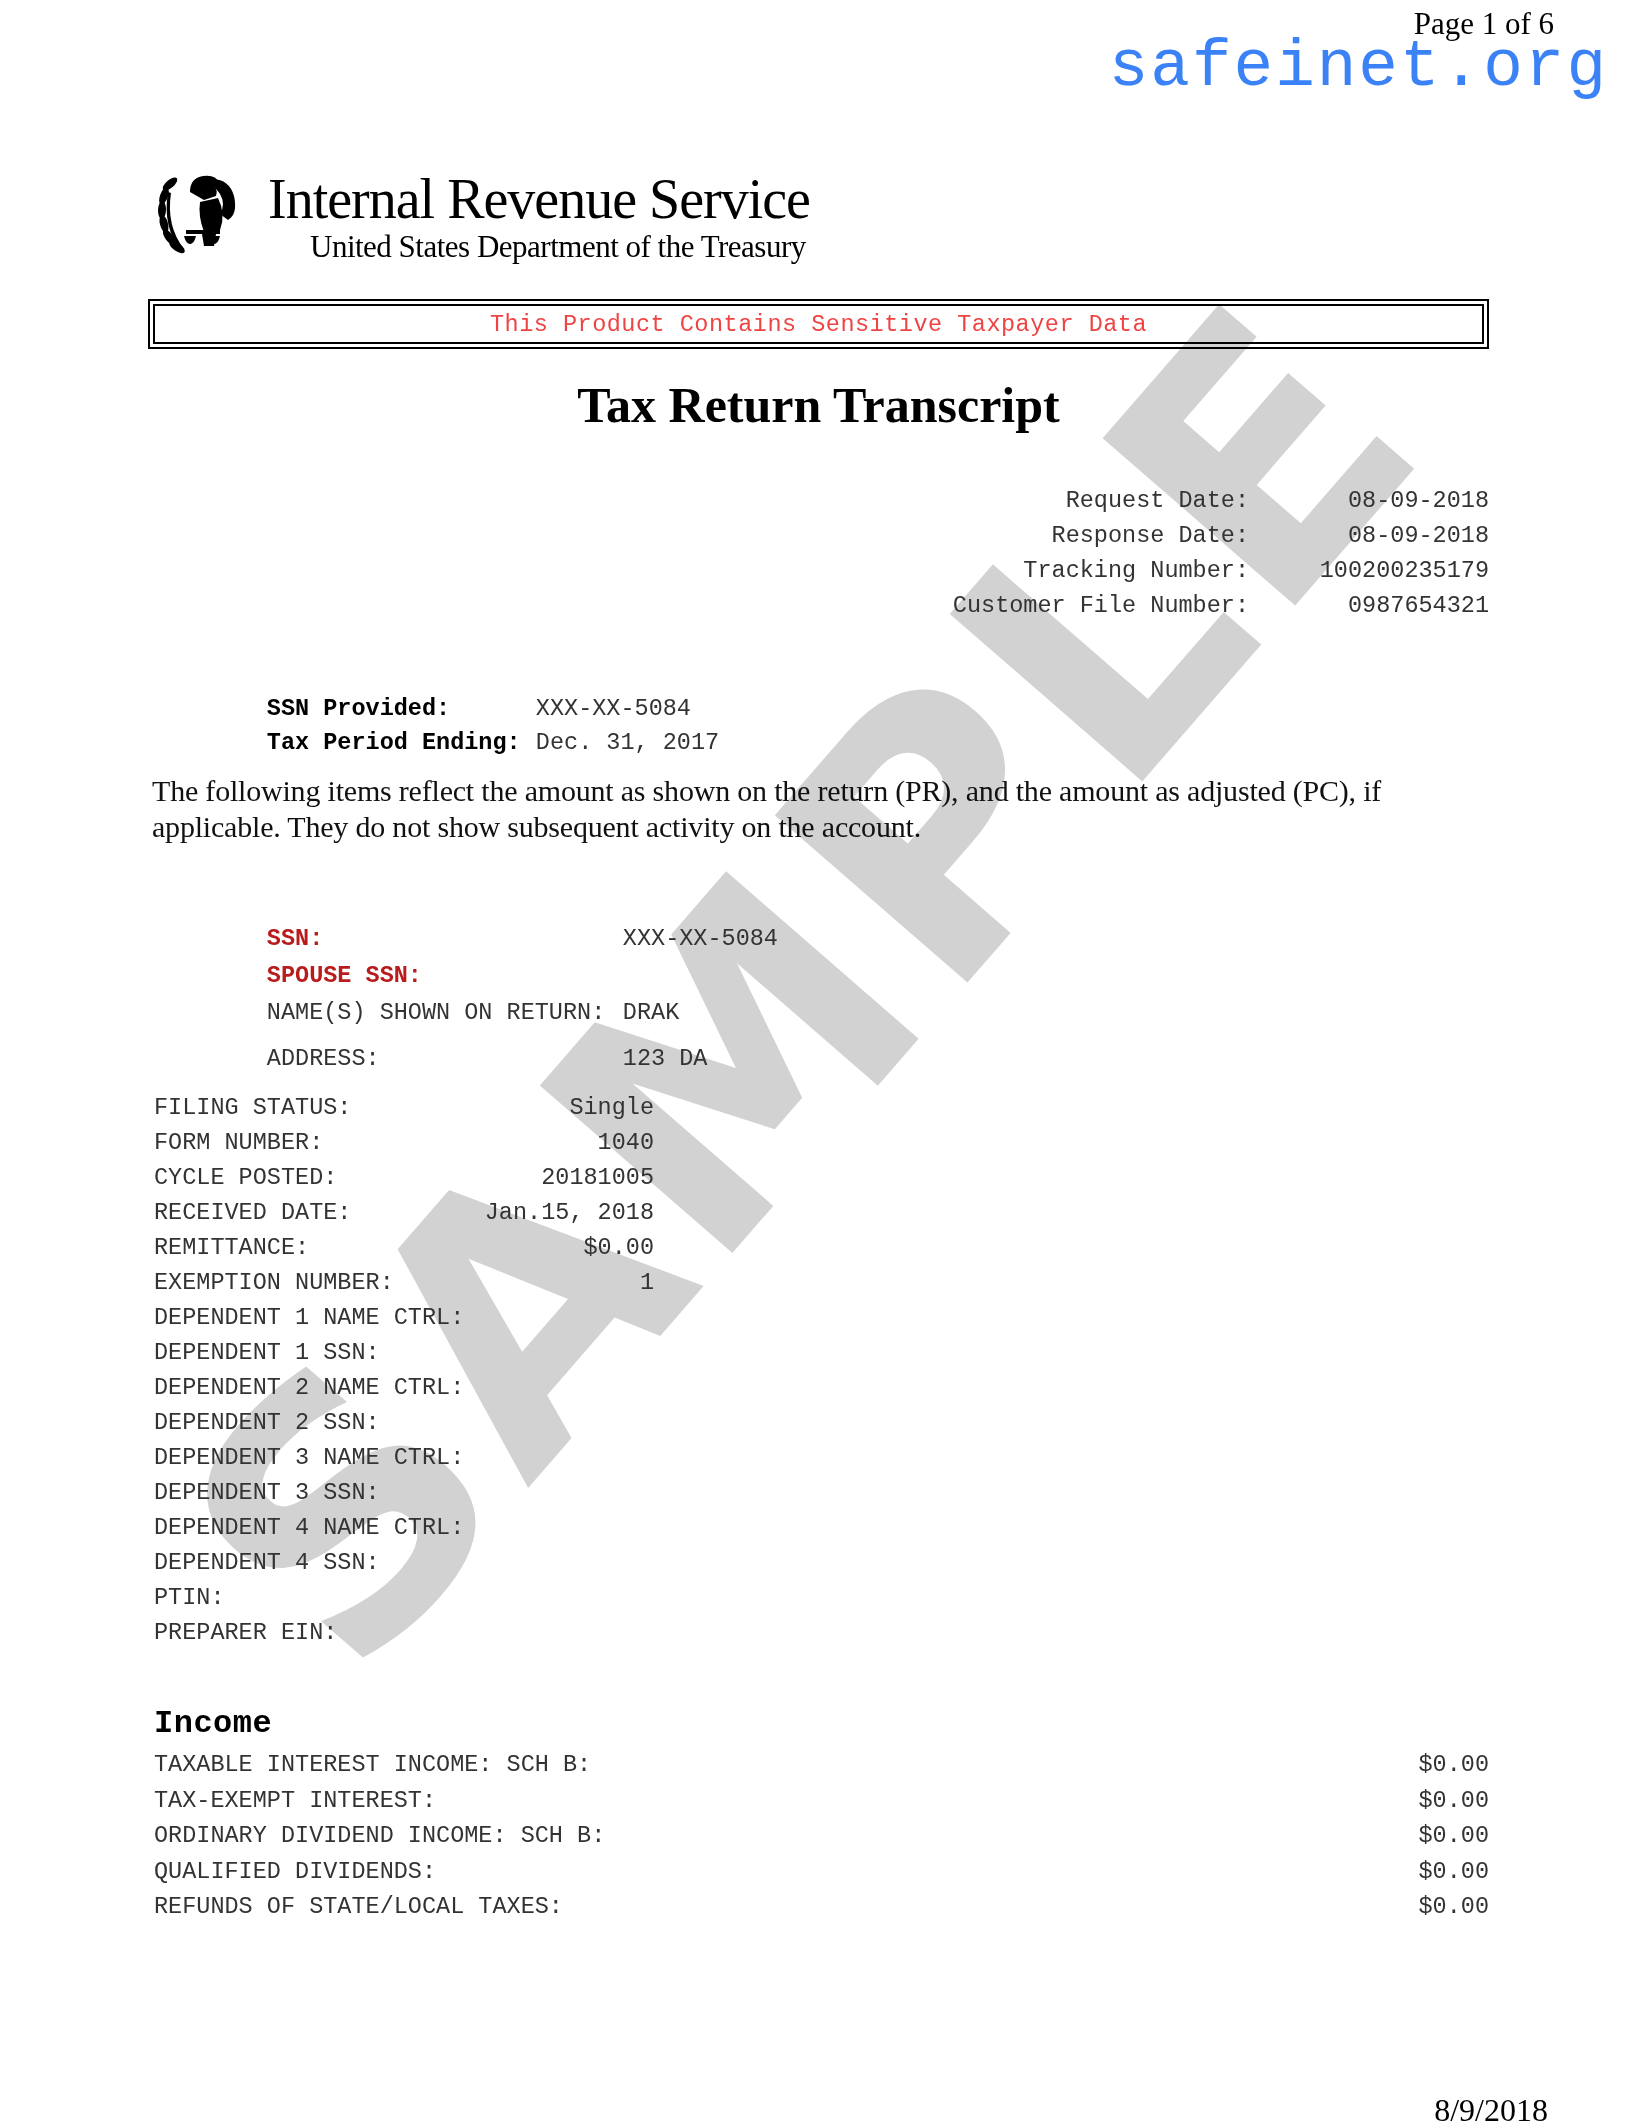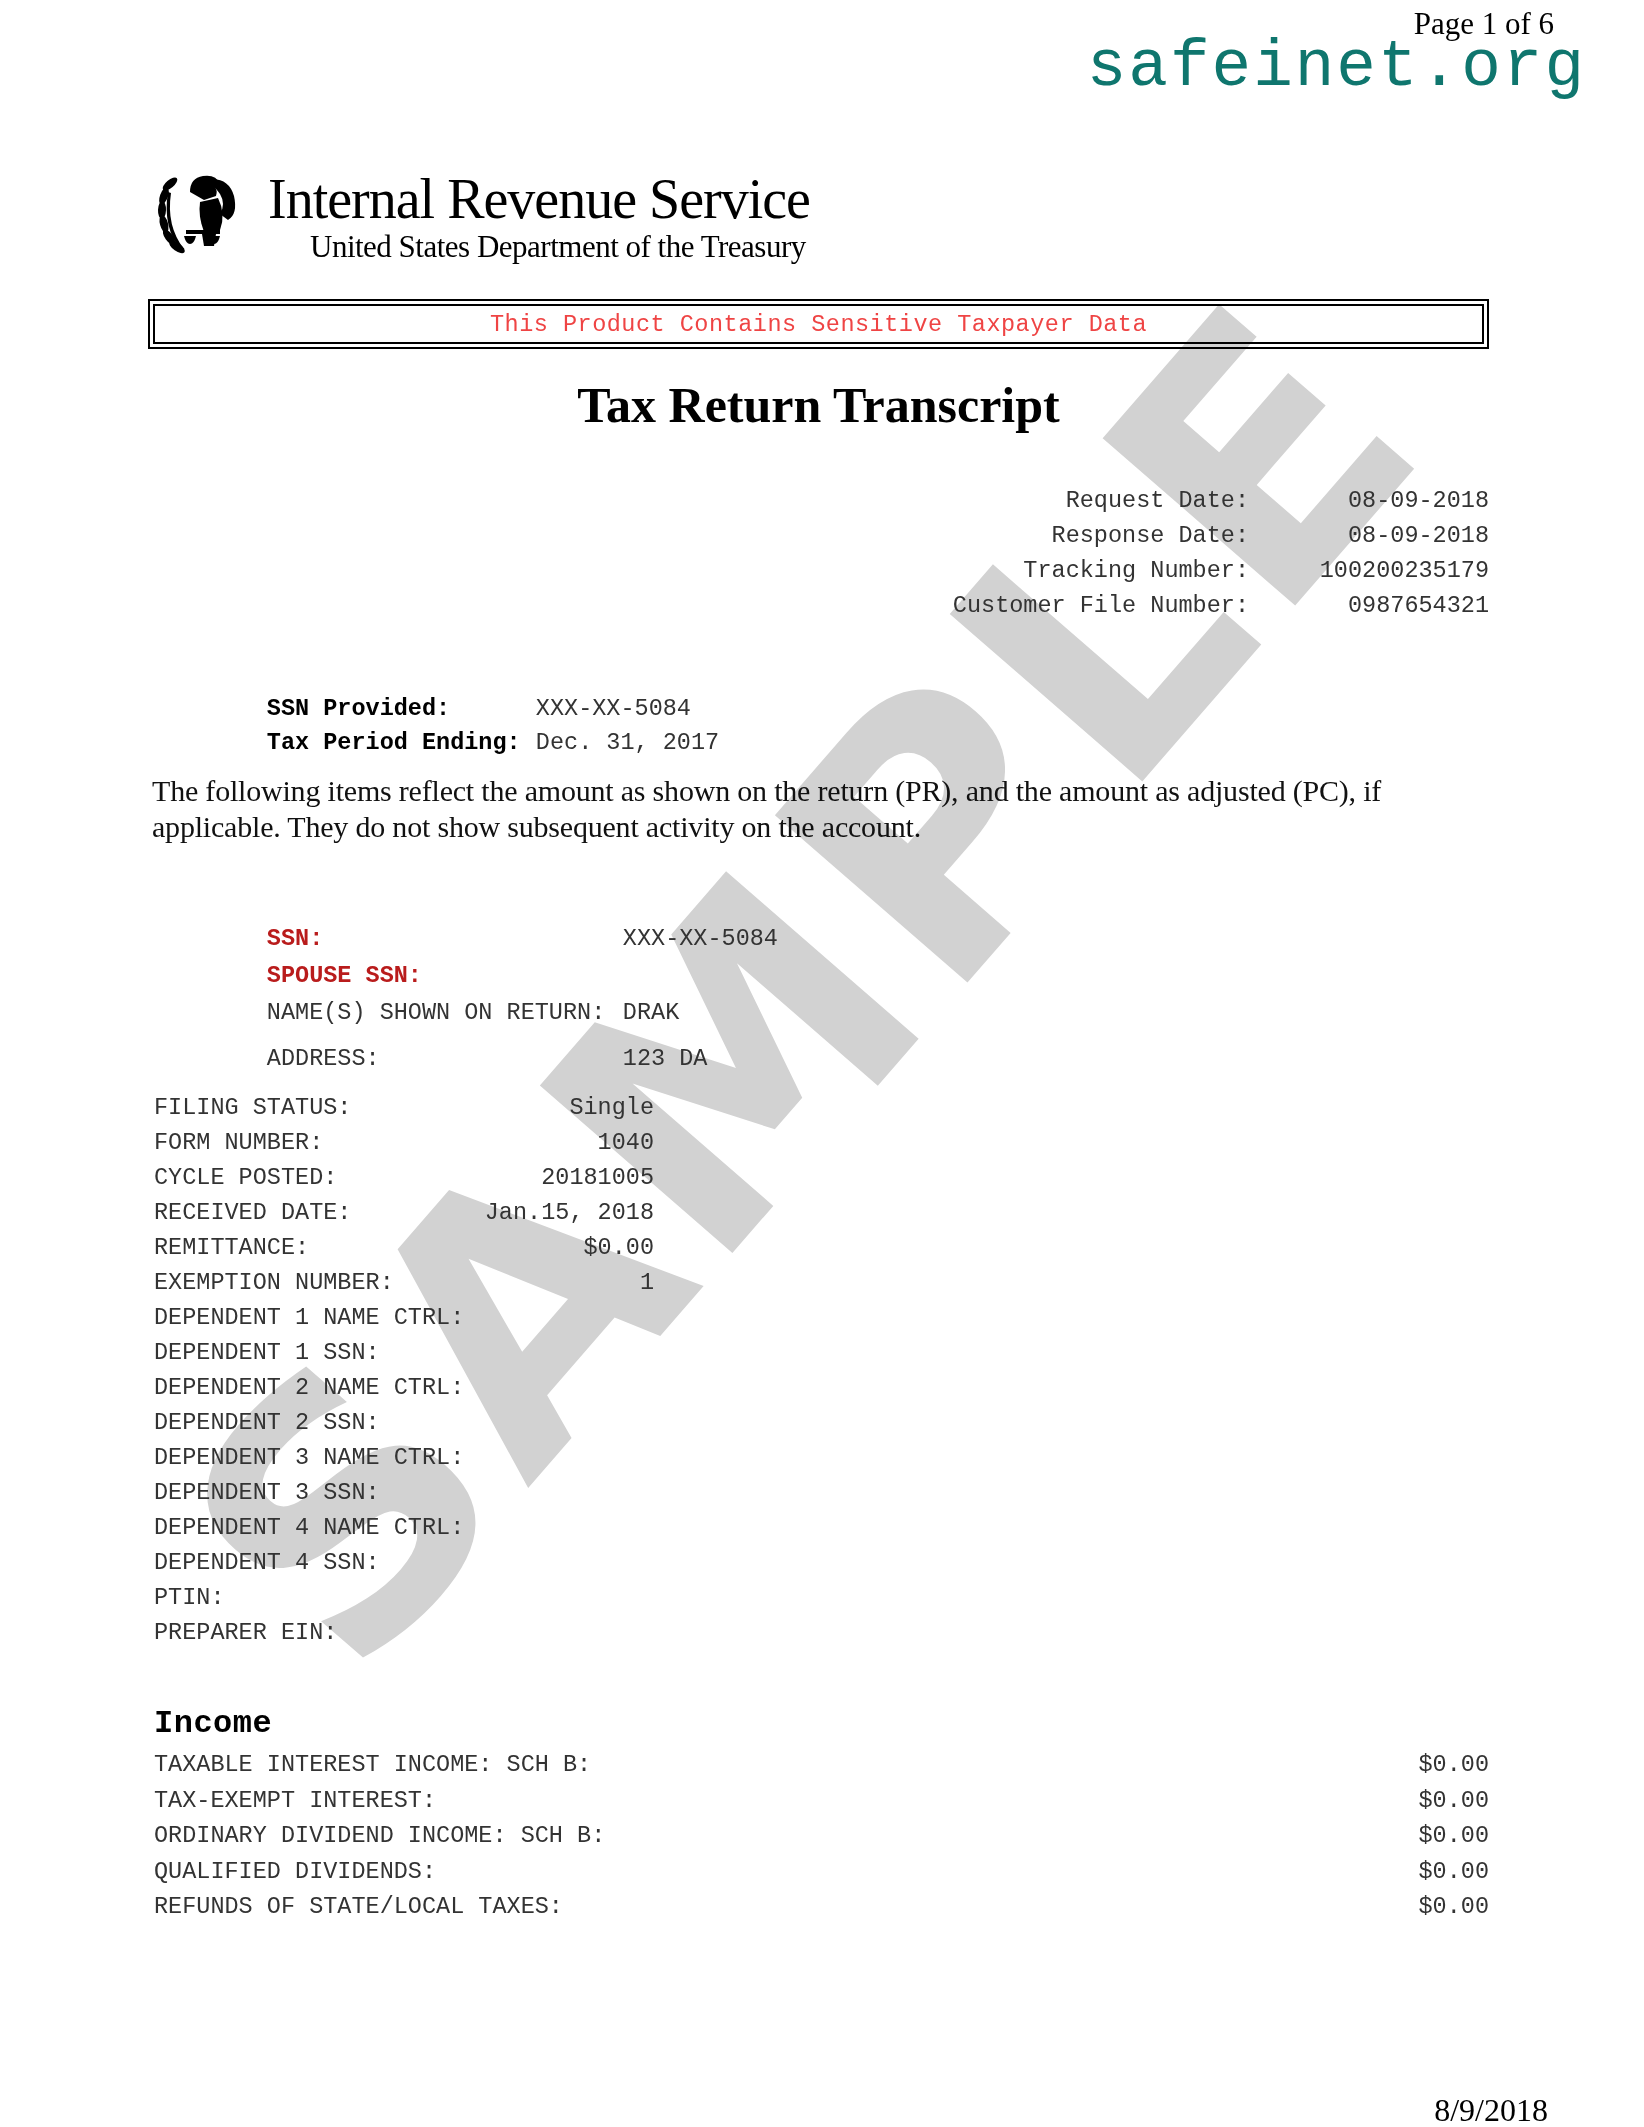--- a/index.html
+++ b/index.html
@@ -28,24 +28,24 @@
     user-select:none;
   }
   .content{position:absolute;inset:0;z-index:1;border-radius:29px;}
   
   .page-num{
     top:6px;right:90px;
     font-family:"Liberation Serif", serif;
     font-size:31px;color:#000;
   }
   .site-mark{
-    top:30px;right:58px;
+    top:30px;right:36px;
     font-family:"Liberation Mono", monospace;
     font-size:66px;letter-spacing:2px;
-    color:#0f766e;
+    color:#3b82f6;
   }
   
   .irs-header{left:156px;top:170px;display:flex;gap:24px;align-items:flex-start;}
   .irs-text h1{
     margin:0;font-family:"Liberation Serif", serif;
     font-size:56px;font-weight:normal;color:#000;line-height:1.05;
     letter-spacing:-1px;
   }
   .irs-text .sub{
     margin:0 0 0 42px;

